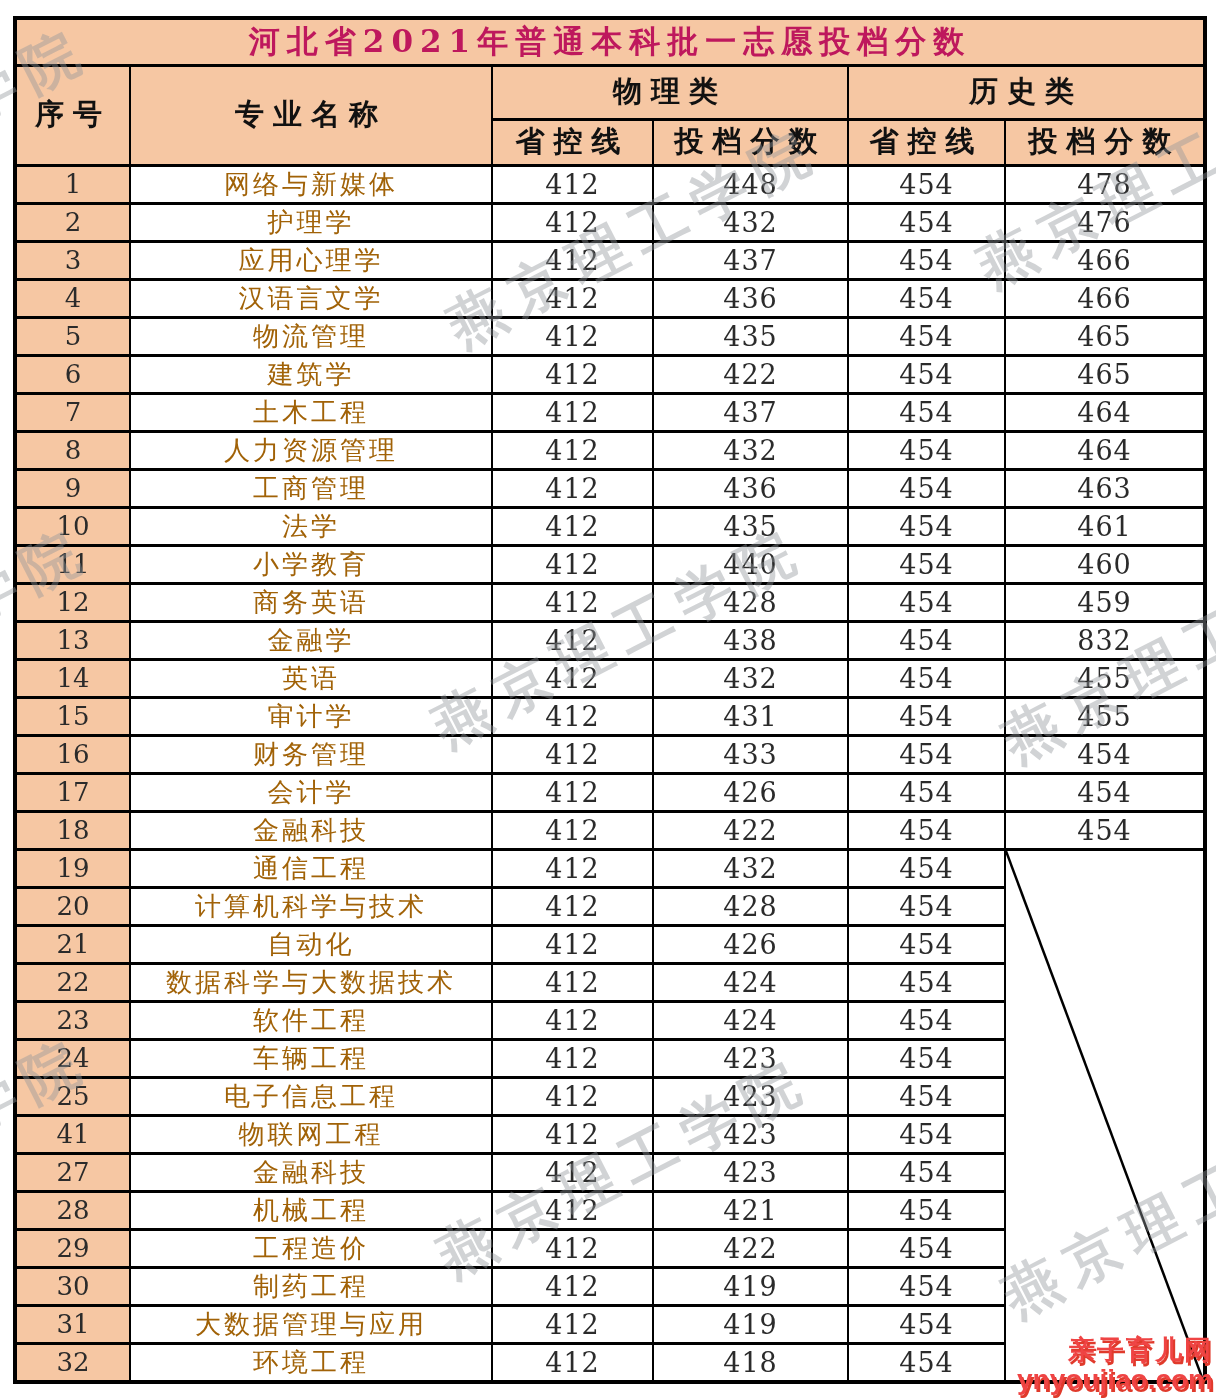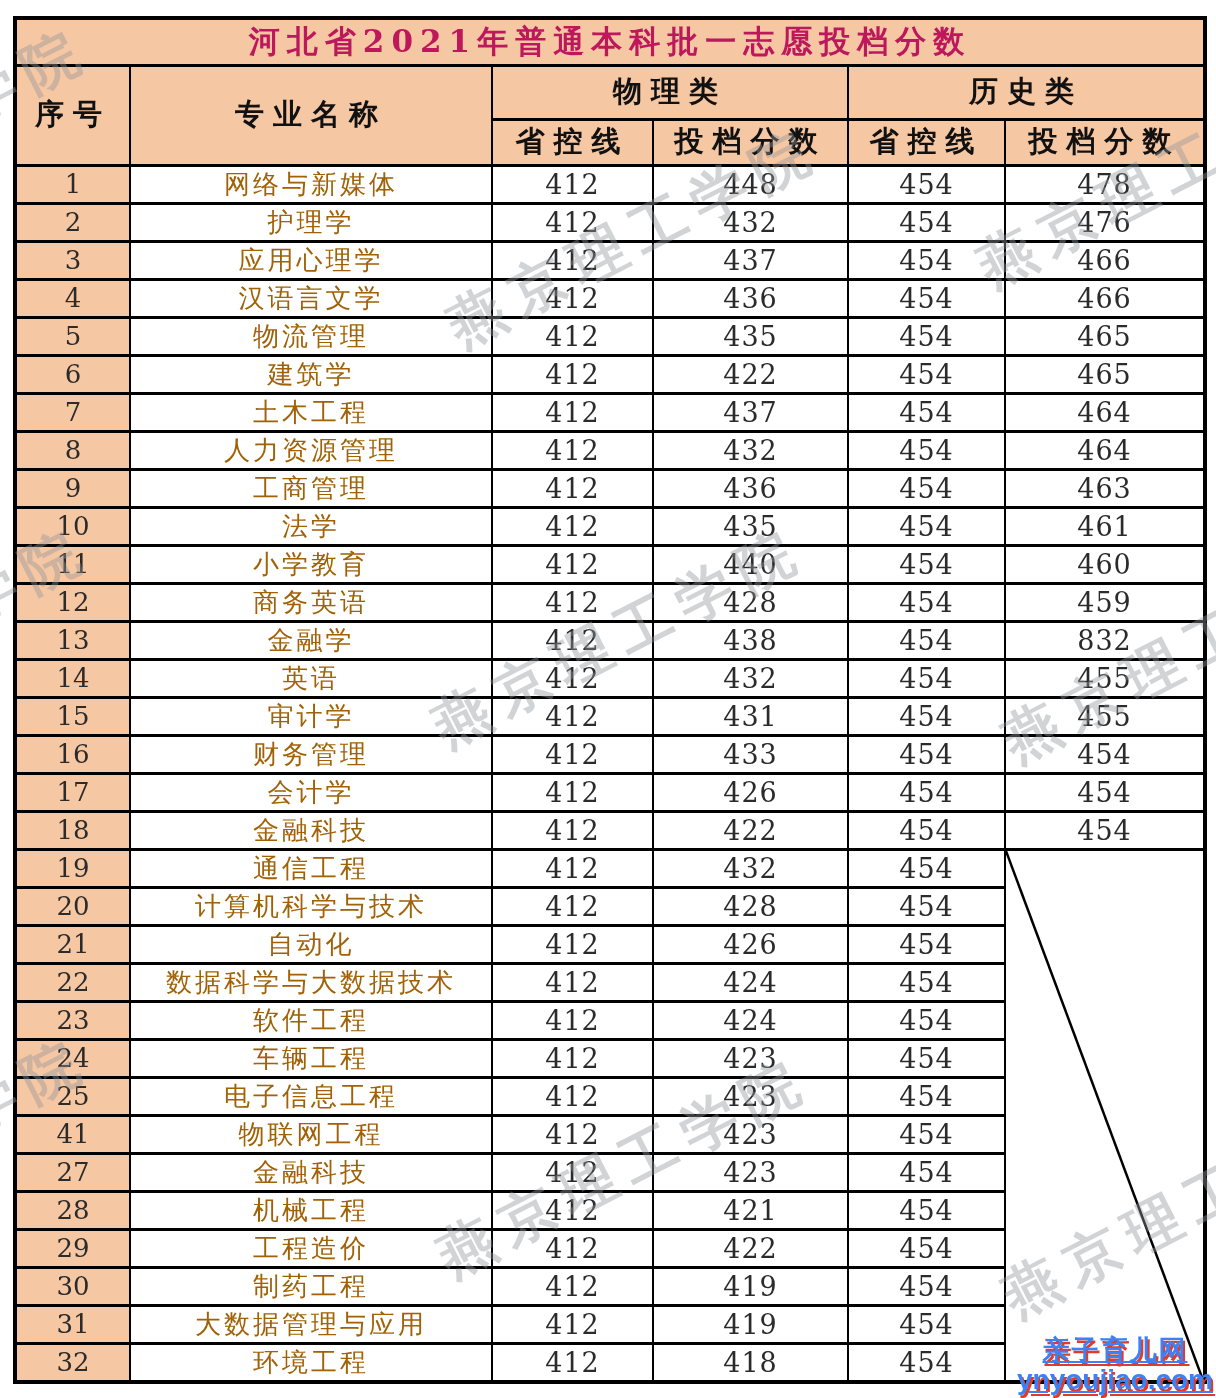--- a/index.html
+++ b/index.html
@@ -35,23 +35,23 @@
   td.diag{position:relative;padding:0;}
   td.diag svg{position:absolute;left:0;top:0;width:100%;height:100%;display:block;}
   .wm{
     position:absolute;white-space:nowrap;pointer-events:none;
     font-size:56px;font-weight:bold;letter-spacing:12px;
     color:rgba(145,150,155,0.42);
     transform:rotate(-27deg);
     z-index:5;
   }
   #corner-wm{
-    position:absolute;right:3px;bottom:4px;z-index:6;text-align:center;
+    position:absolute;right:3px;bottom:4px;z-index:6;text-align:right;
     font-family:"Liberation Sans","DejaVu Sans",sans-serif;font-weight:bold;
-    color:#3b82f6;line-height:1.05;pointer-events:none;text-decoration:underline;
+    color:#ef4444;line-height:1.05;pointer-events:none;
   }
   #corner-wm .cn{font-size:27px;letter-spacing:2px;text-shadow:2px 3px 0 #e03a2b;}
   #corner-wm .url{font-size:28px;text-shadow:2px 3px 0 #e03a2b;}
 </style>
 </head>
 <body>
 
 <div id="stage">
 
   <table id="score-table">

